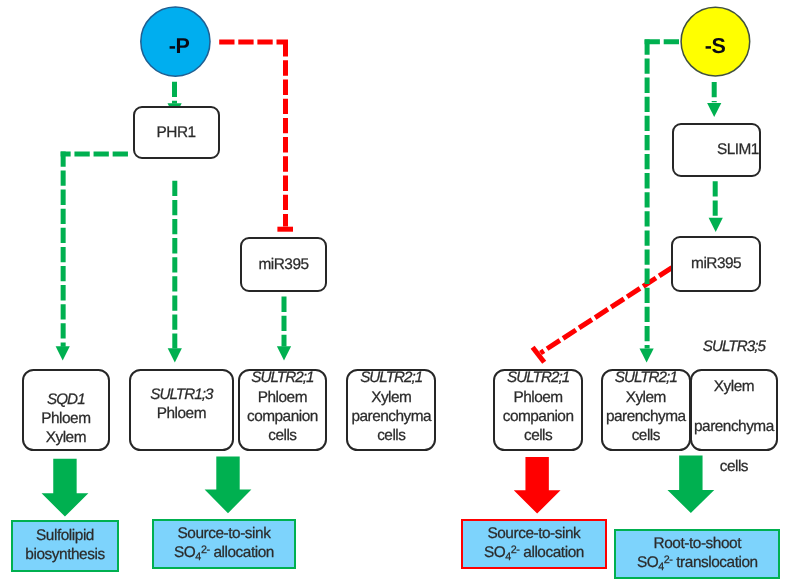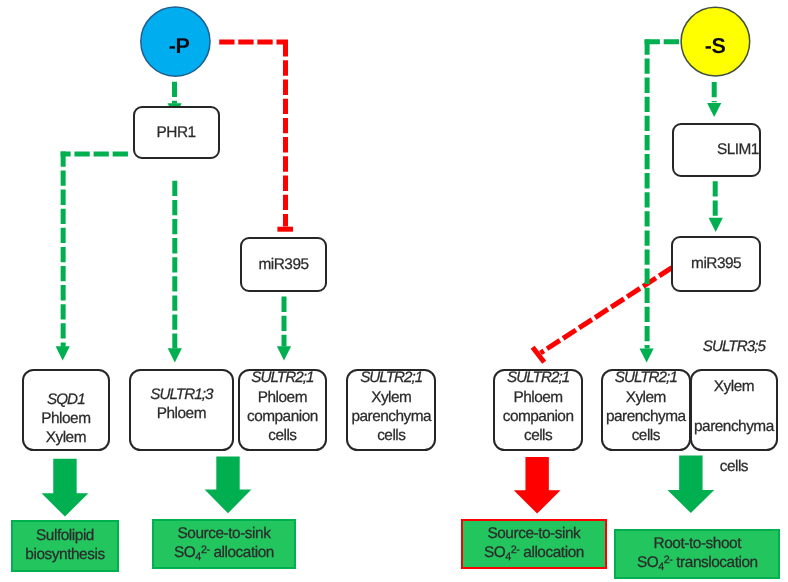--- a/index.html
+++ b/index.html
@@ -5,21 +5,21 @@
   html,body{margin:0;padding:0;background:#fff;}
   body{width:788px;height:582px;font-family:"Liberation Sans",sans-serif;overflow:hidden;
        -webkit-font-smoothing:antialiased;text-rendering:geometricPrecision;}
   #stage{position:relative;width:788px;height:582px;background:#fff;}
   svg#canvas{position:absolute;left:0;top:0;}
   .nodebox{position:absolute;box-sizing:border-box;border:2.2px solid #262626;border-radius:9px;background:#fff;
            display:flex;flex-direction:column;align-items:center;justify-content:center;text-align:center;color:#2b2b2b;}
   .nodebox > span{display:block;line-height:19.1px;font-size:15.4px;white-space:nowrap;letter-spacing:-0.5px;-webkit-text-stroke:0.25px #2b2b2b;}
   .nodebox > span.g{font-style:italic;font-size:15.2px;letter-spacing:-0.95px;}
   .cellbox{justify-content:center;border-radius:11.5px;}
-  .outbox{position:absolute;box-sizing:border-box;border:2px solid #00B050;border-radius:0;background:#22c55e;
+  .outbox{position:absolute;box-sizing:border-box;border:2px solid #00B050;border-radius:0;background:#7dd3fc;
            display:flex;flex-direction:column;align-items:center;justify-content:center;text-align:center;color:#2b2b2b;}
   .outbox > span{display:block;line-height:19px;font-size:15.4px;white-space:nowrap;letter-spacing:-0.45px;-webkit-text-stroke:0.25px #2b2b2b;}
   .outbox > span > span{display:inline;}
   .outbox.red{border-color:#FF0000;}
   .outbox{padding-bottom:2px;}
   .circlelbl{position:absolute;display:flex;align-items:center;justify-content:center;
              font-weight:bold;font-size:21.5px;color:#0a0a14;letter-spacing:-0.4px;}
   sub{font-size:0.70em;vertical-align:-0.27em;line-height:0;}
   sup{font-size:0.70em;vertical-align:0.36em;line-height:0;}
 </style>

